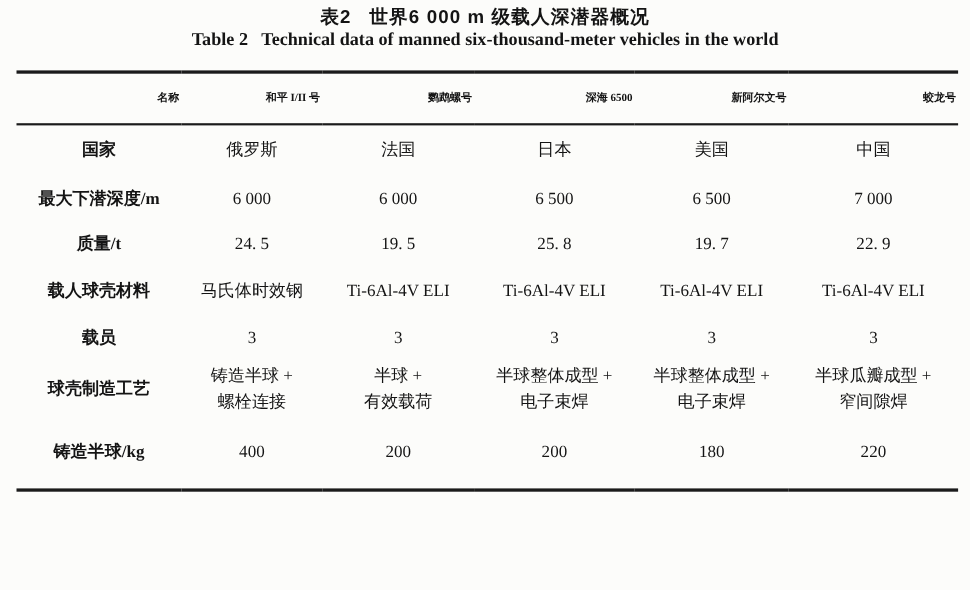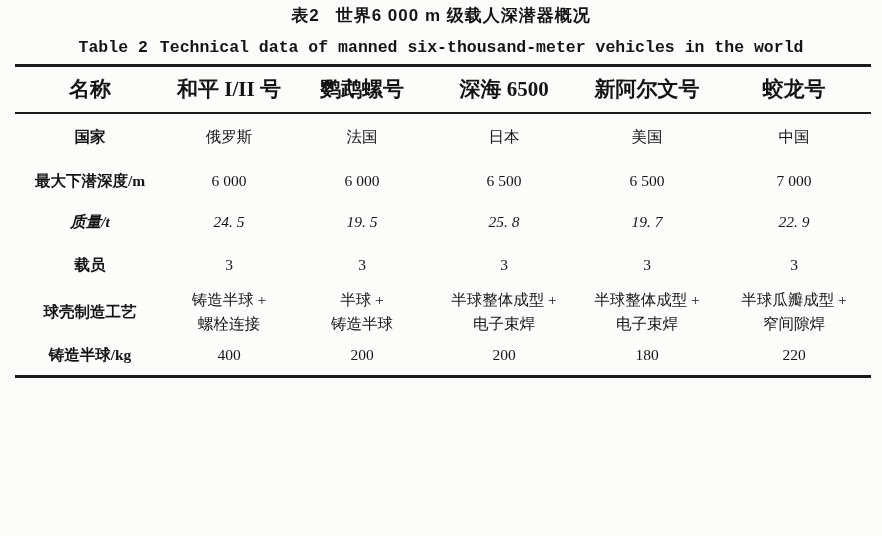--- a/index.html
+++ b/index.html
@@ -26,24 +26,24 @@
     font-family: "Liberation Sans", "DejaVu Sans", sans-serif;
     font-weight: 700;
     font-size: 17px;
     letter-spacing: 1px;
     line-height: 1.2;
     white-space: pre;
   }
   .title-cn .gap { display: inline-block; width: 16px; }
   .title-en {
     text-align: center;
-    font-family: Liberation Mono, monospace;
+    font-family: Liberation Serif, serif;
     font-weight: 700;
     font-size: 16.5px;
-    margin-top: 12px;
+    margin-top: 0;
     line-height: 1.2;
     white-space: pre;
   }
   .title-en .gap { display: inline-block; width: 12px; }
 
   table.data-table {
     position: absolute;
     left: 15px;
     top: 64px;
     width: 856px;
@@ -65,25 +65,25 @@
     height: 47px;
   }
   th, td {
     text-align: center;
     vertical-align: middle;
     padding: 0 2px;
     font-weight: normal;
     white-space: pre-line;
     line-height: 1.55;
   }
-  thead th { font-weight: 700; font-size: 21px; }
+  thead th { font-weight: 700; font-size: 10px; text-align: right; }
   tbody th { font-weight: 700; }
   tbody tr { height: 41px; }
   tbody tr:nth-child(1) { height: 48px; }
-  tbody tr:nth-child(3) { height: 42px; font-style: italic; }
+  tbody tr:nth-child(3) { height: 42px; }
   tbody tr:nth-child(4) { height: 44px; }
   tbody tr:nth-child(5) { height: 42px; }
   tbody tr:nth-child(7) { height: 68px; }
   tbody tr:nth-child(9) { height: 42px; }
 </style>
 </head>
 <body>
 
 <div class="page">
 
@@ -129,33 +129,41 @@
         </tr>
         <tr>
           <th>质量/t</th>
           <td>24. 5</td>
           <td>19. 5</td>
           <td>25. 8</td>
           <td>19. 7</td>
           <td>22. 9</td>
         </tr>
         <tr>
+          <th>载人球壳材料</th>
+          <td>马氏体时效钢</td>
+          <td>Ti-6Al-4V ELI</td>
+          <td>Ti-6Al-4V ELI</td>
+          <td>Ti-6Al-4V ELI</td>
+          <td>Ti-6Al-4V ELI</td>
+        </tr>
+        <tr>
           <th>载员</th>
           <td>3</td>
           <td>3</td>
           <td>3</td>
           <td>3</td>
           <td>3</td>
         </tr>
         <tr>
           <th>球壳制造工艺</th>
           <td>铸造半球 +
 螺栓连接</td>
           <td>半球 +
-铸造半球</td>
+有效载荷</td>
           <td>半球整体成型 +
 电子束焊</td>
           <td>半球整体成型 +
 电子束焊</td>
           <td>半球瓜瓣成型 +
 窄间隙焊</td>
         </tr>
         <tr>
           <th>铸造半球/kg</th>
           <td>400</td>

